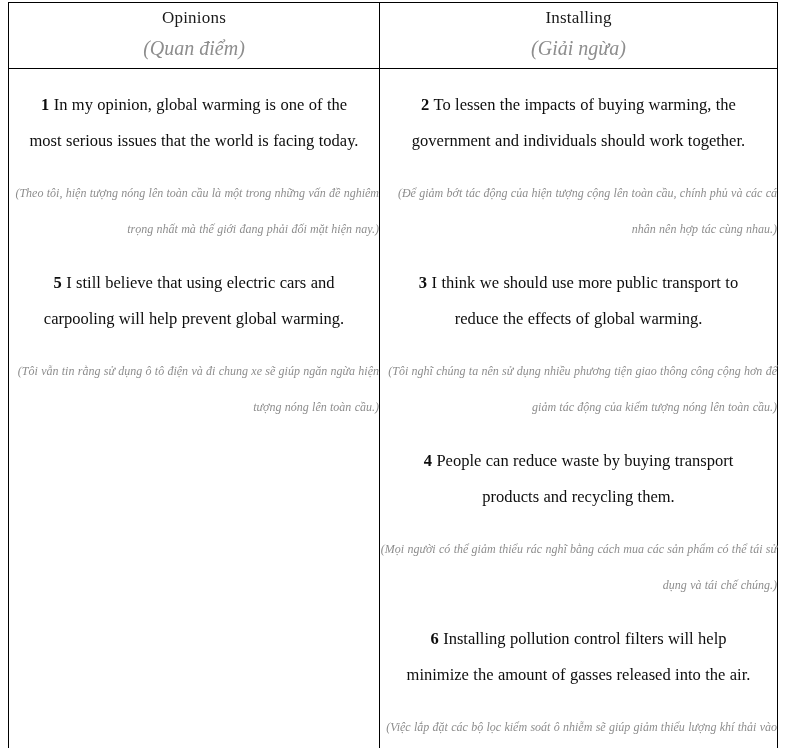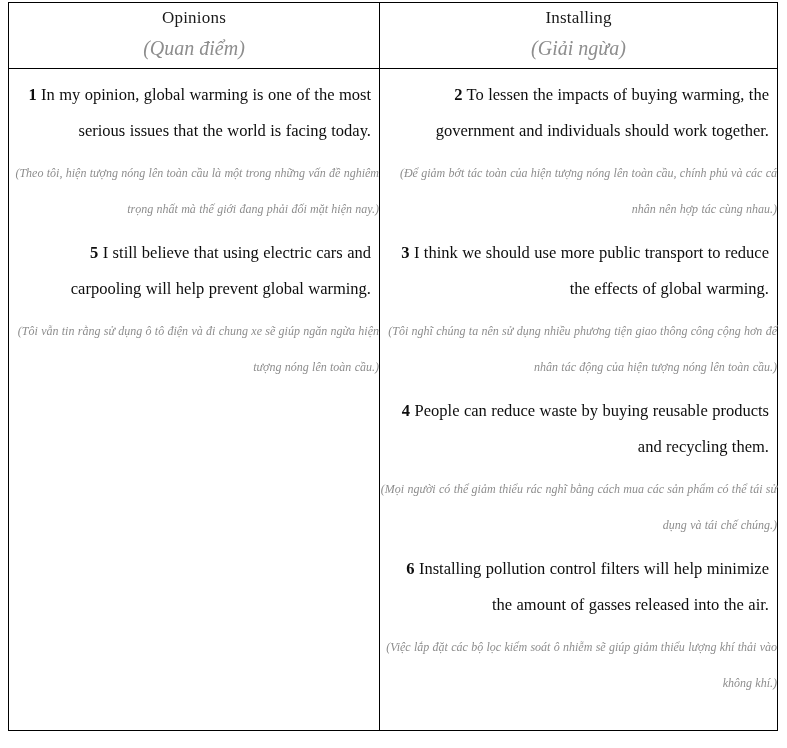--- a/index.html
+++ b/index.html
@@ -78,22 +78,22 @@
   }
 
   .entry {
     margin: 0;
   }
 
   .line-en {
     font-size: 16.5px;
     line-height: 35.5px;
     color: #0d0d0d;
-    text-align: right;
-    margin: 8px;
+    text-align: center;
+    margin: 18px;
     word-spacing: 0.3px;
   }
   .line-en .num {
     font-weight: bold;
   }
 
   .line-vi {
     font-size: 12px;
     line-height: 35.5px;
     font-style: italic;
@@ -136,28 +136,28 @@
               <div class="entry">
                 <p class="line-en"><span class="num">5</span> <span>I still believe that using electric cars and carpooling will help prevent global warming.</span></p>
                 <p class="line-vi">(Tôi vẫn tin rằng sử dụng ô tô điện và đi chung xe sẽ giúp ngăn ngừa hiện tượng nóng lên toàn cầu.)</p>
               </div>
             </div>
           </td>
           <td class="body-cell">
             <div class="entry-list">
               <div class="entry">
                 <p class="line-en"><span class="num">2</span> <span>To lessen the impacts of buying warming, the government and individuals should work together.</span></p>
-                <p class="line-vi">(Để giảm bớt tác toàn của hiện tượng nóng lên toàn cầu, chính phủ và các cá nhân nên hợp tác cùng nhau.)</p>
+                <p class="line-vi">(Để giảm bớt tác động của hiện tượng cộng lên toàn cầu, chính phủ và các cá nhân nên hợp tác cùng nhau.)</p>
               </div>
               <div class="entry">
                 <p class="line-en"><span class="num">3</span> <span>I think we should use more public transport to reduce the effects of global warming.</span></p>
-                <p class="line-vi">(Tôi nghĩ chúng ta nên sử dụng nhiều phương tiện giao thông công cộng hơn để nhân tác động của hiện tượng nóng lên toàn cầu.)</p>
+                <p class="line-vi">(Tôi nghĩ chúng ta nên sử dụng nhiều phương tiện giao thông công cộng hơn để giảm tác động của kiểm tượng nóng lên toàn cầu.)</p>
               </div>
               <div class="entry">
-                <p class="line-en"><span class="num">4</span> <span>People can reduce waste by buying reusable products and recycling them.</span></p>
+                <p class="line-en"><span class="num">4</span> <span>People can reduce waste by buying transport products and recycling them.</span></p>
                 <p class="line-vi">(Mọi người có thể giảm thiểu rác nghĩ bằng cách mua các sản phẩm có thể tái sử dụng và tái chế chúng.)</p>
               </div>
               <div class="entry">
                 <p class="line-en"><span class="num">6</span> <span>Installing pollution control filters will help minimize the amount of gasses released into the air.</span></p>
                 <p class="line-vi">(Việc lắp đặt các bộ lọc kiểm soát ô nhiễm sẽ giúp giảm thiểu lượng khí thải vào không khí.)</p>
               </div>
             </div>
           </td>
         </tr>
       </tbody>

